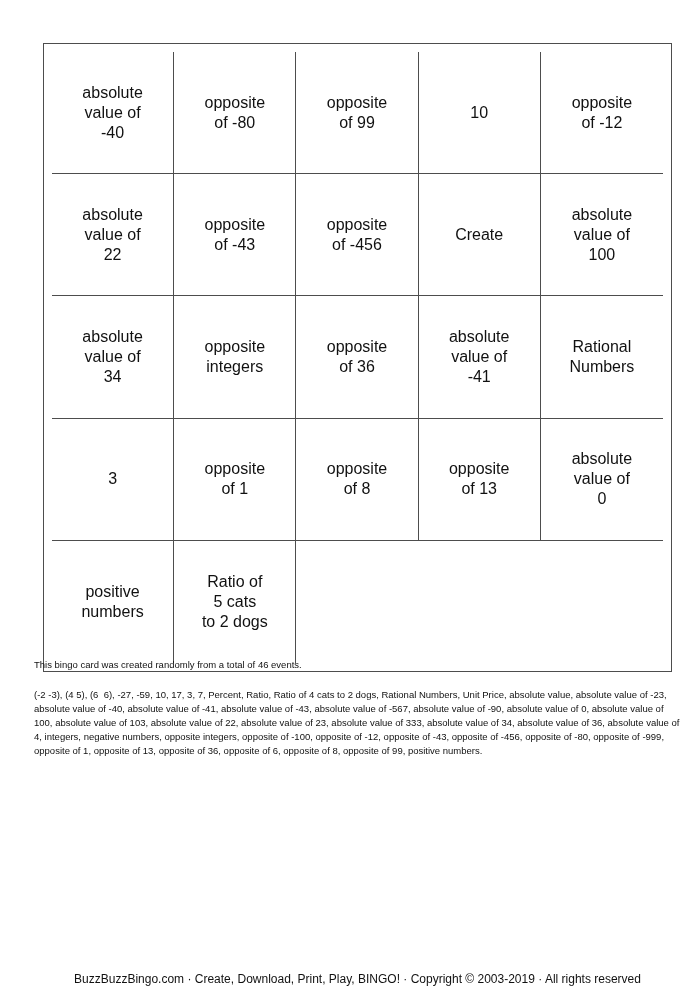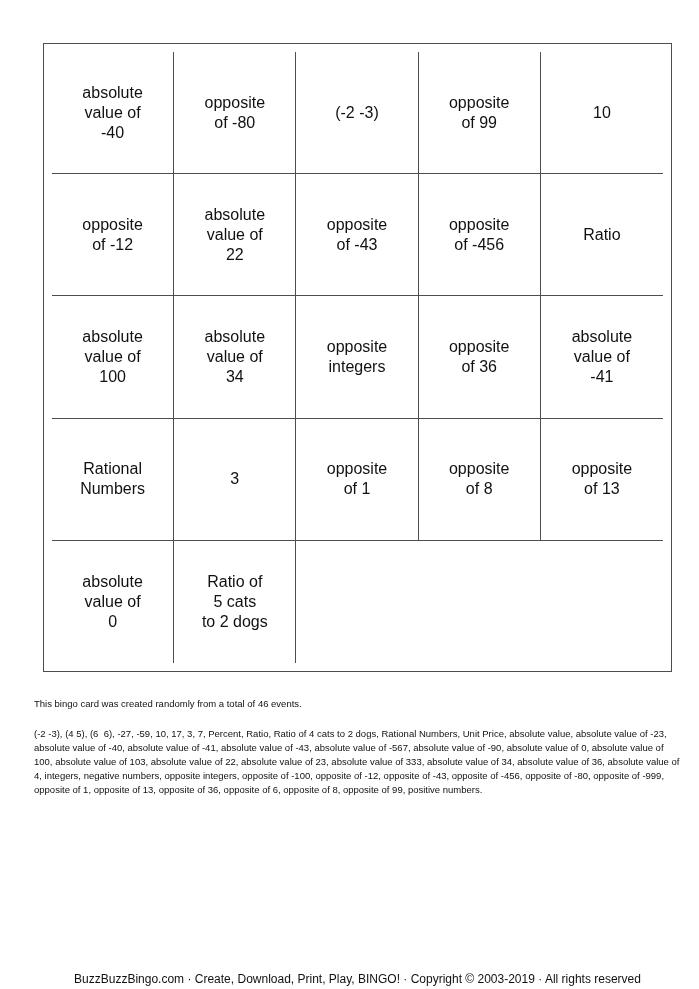--- a/index.html
+++ b/index.html
@@ -40,21 +40,21 @@
     font-size: 16px;
     line-height: 20px;
     color: var(--text);
     padding: 4px;
   }
   .cell:nth-child(5n) { border-right: none; text-align: center; }
   .cell:nth-child(n+21) { border-bottom: none; }
   .fine-print {
     position: absolute;
     left: 10px;
-    top: 673px;
+    top: 634px;
     width: 682px;
     font-size: 9.5px;
     line-height: 14px;
     color: var(--text);
   }
   .fine-print p { margin: 0; }
   .events { white-space: pre-wrap; }
   .page-footer {
     position: absolute;
     left: 0;
@@ -68,34 +68,33 @@
 </style>
 </head>
 <body>
 
 <div class="bingo-grid">
   <div class="cell">absolute
 value of
 -40</div>
   <div class="cell">opposite
 of -80</div>
-  <div class="cell">(-2 -3)</div>
   <div class="cell">opposite
 of 99</div>
   <div class="cell">10</div>
   <div class="cell">opposite
 of -12</div>
   <div class="cell">absolute
 value of
 22</div>
   <div class="cell">opposite
 of -43</div>
   <div class="cell">opposite
 of -456</div>
-  <div class="cell">Ratio</div>
+  <div class="cell">Create</div>
   <div class="cell">absolute
 value of
 100</div>
   <div class="cell">absolute
 value of
 34</div>
   <div class="cell">opposite
 integers</div>
   <div class="cell">opposite
 of 36</div>
@@ -107,20 +106,22 @@
   <div class="cell">3</div>
   <div class="cell">opposite
 of 1</div>
   <div class="cell">opposite
 of 8</div>
   <div class="cell">opposite
 of 13</div>
   <div class="cell">absolute
 value of
 0</div>
+  <div class="cell">positive
+numbers</div>
   <div class="cell">Ratio of
 5 cats
 to 2 dogs</div>
 </div>
 
 <div class="fine-print">
   <p class="note">This bingo card was created randomly from a total of 46 events.</p>
   <p class="events">(-2 -3), (4 5), (6  6), -27, -59, 10, 17, 3, 7, Percent, Ratio, Ratio of 4 cats to 2 dogs, Rational Numbers, Unit Price, absolute value, absolute value of -23, absolute value of -40, absolute value of -41, absolute value of -43, absolute value of -567, absolute value of -90, absolute value of 0, absolute value of 100, absolute value of 103, absolute value of 22, absolute value of 23, absolute value of 333, absolute value of 34, absolute value of 36, absolute value of 4, integers, negative numbers, opposite integers, opposite of -100, opposite of -12, opposite of -43, opposite of -456, opposite of -80, opposite of -999, opposite of 1, opposite of 13, opposite of 36, opposite of 6, opposite of 8, opposite of 99, positive numbers.</p>
 </div>
 

